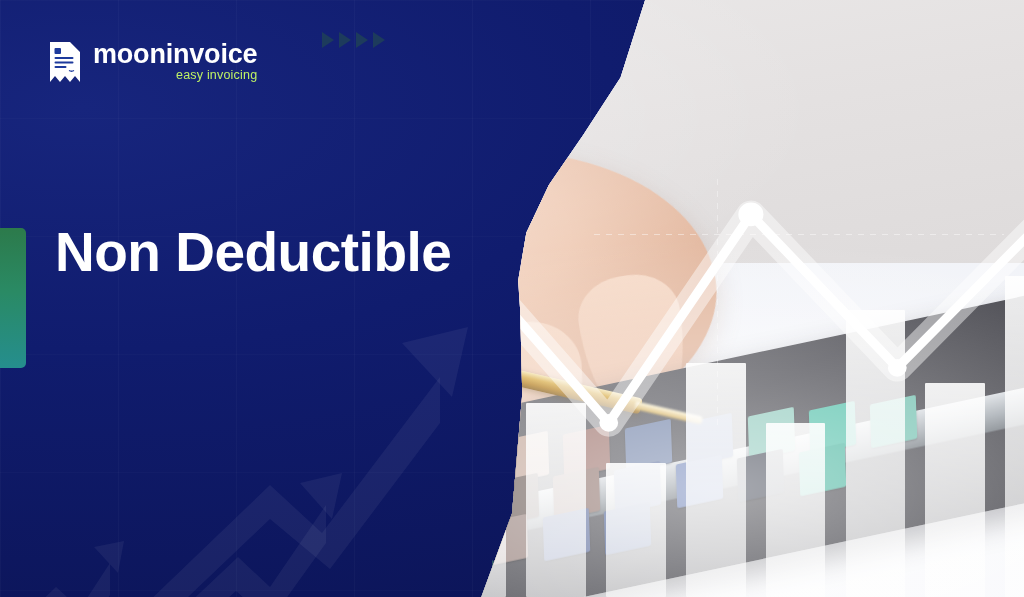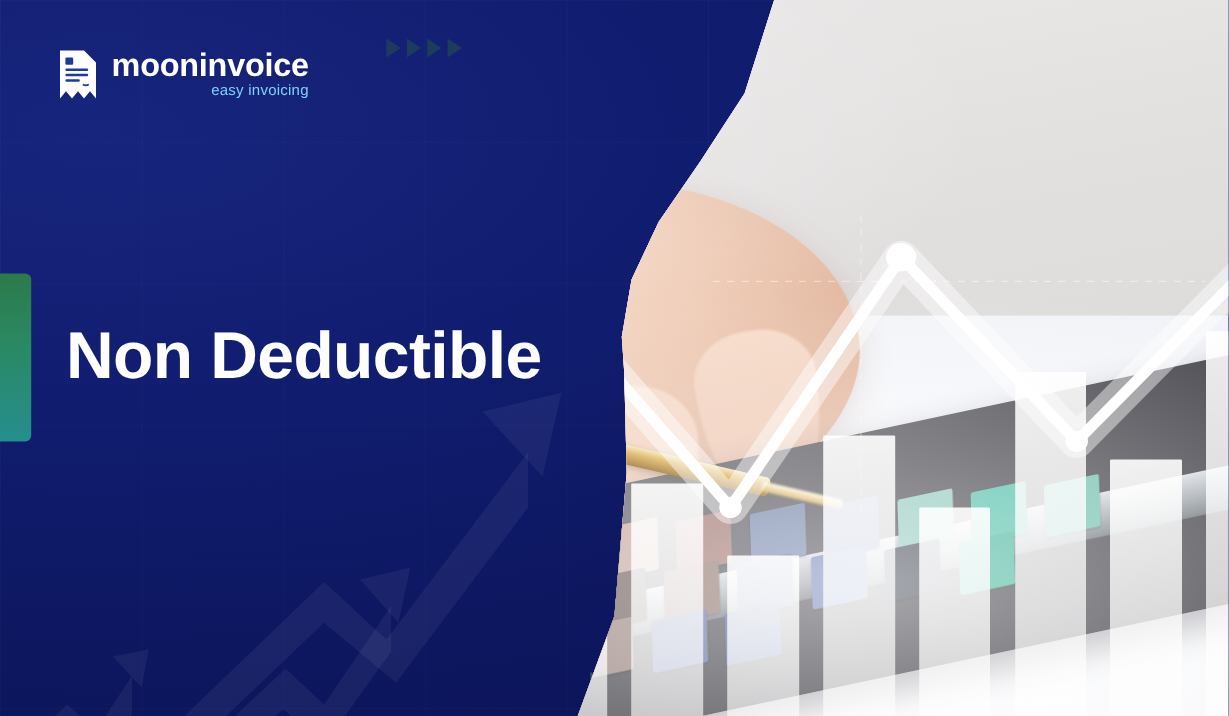--- a/index.html
+++ b/index.html
@@ -56,36 +56,36 @@
   
   .headline{
     position:absolute; left:55px; top:216px;
     width:470px;
     color:#ffffff;
     font-size:55px;
     font-weight:bold;
     line-height:1.32;
     letter-spacing:-.5px;
   }
-  .headline .ln{ display:block; white-space:nowrap;margin-top:44px; }
+  .headline .ln{ display:block; white-space:nowrap; }
 
   
   .logo{
     position:absolute; left:48px; top:40px;
     display:flex; align-items:center; gap:11px;
   }
   .logo-mark{ width:34px; height:44px; flex:0 0 auto; }
   .logo-mark svg{ display:block; width:100%; height:100%; }
   .logo-text{ display:flex; flex-direction:column; align-items:flex-end; }
   .logo-word{
     color:#ffffff; font-size:27px; font-weight:bold;
     letter-spacing:-.2px; line-height:1.02;
   }
   .logo-tag{
-    color:#7dd3fc; font-size:12.5px; letter-spacing:.2px;
+    color:#bef264; font-size:12.5px; letter-spacing:.2px;
     margin-top:1px; line-height:1.1;
   }
 
   
   .photo-wrap{
     position:absolute; inset:0;
     
     clip-path: polygon(
       100% 0%, 100% 100%,
       47.0% 100%,

